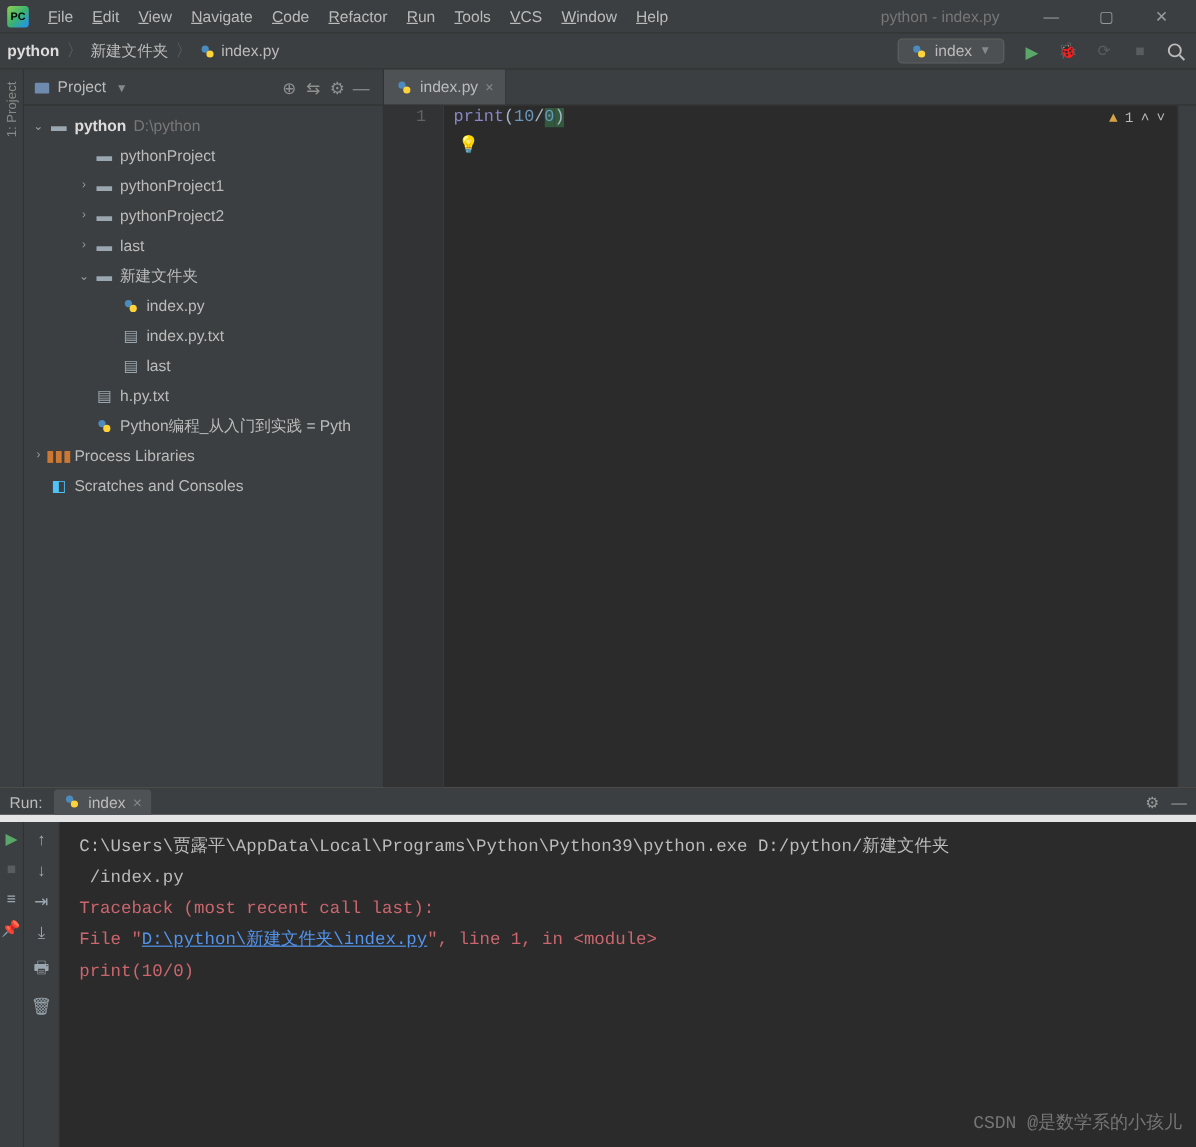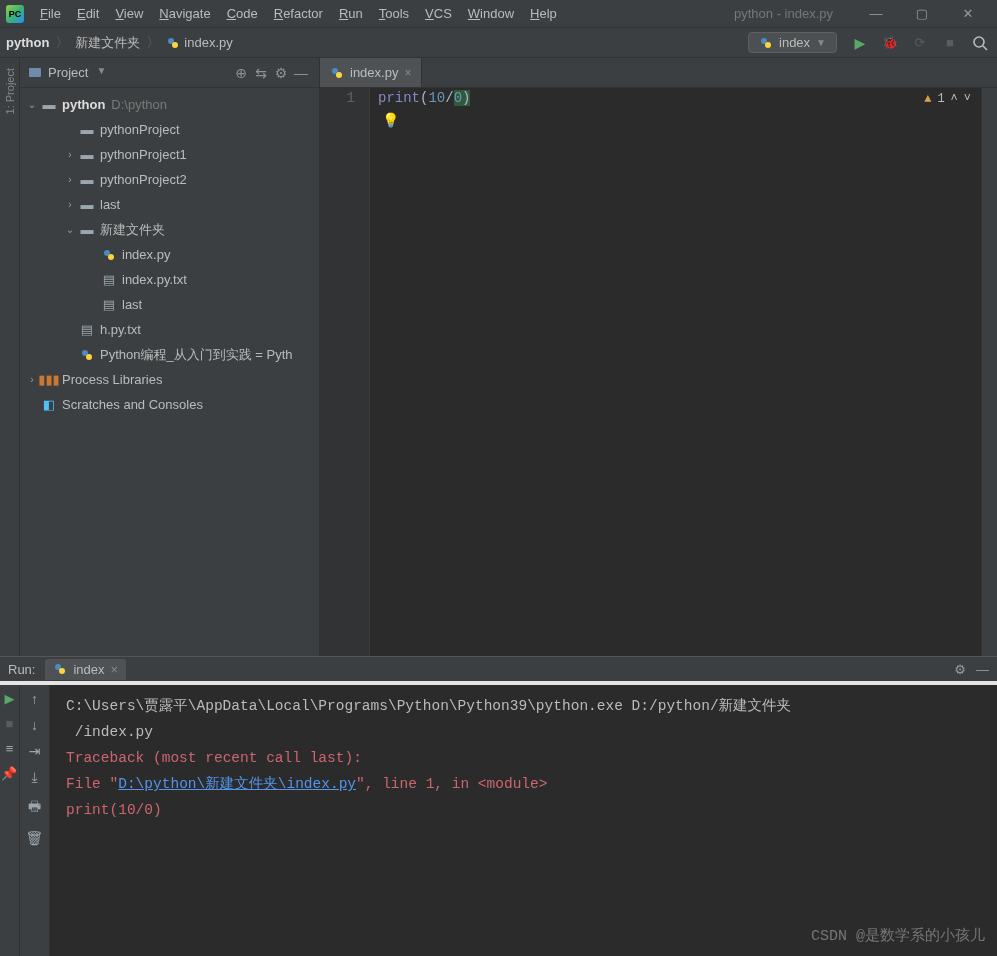--- a/index.html
+++ b/index.html
@@ -72,21 +72,21 @@
 }
 .left-gutter .vtxt { writing-mode:vertical-rl; transform:rotate(180deg); font-size:11px; color:#888; margin-top:6px;}
 .project-panel {
   width:300px; background:#3c3f41; border-right:1px solid #323232;
   display:flex; flex-direction:column;
 }
 .panel-header {
   display:flex; align-items:center; height:30px; padding:0 8px;
   border-bottom:1px solid #323232;
 }
-.panel-header .title { display:flex; align-items:flex-start; gap:6px; }
+.panel-header .title { display:flex; align-items:flex-end; gap:6px; }
 .panel-header .title .chev{ font-size:10px; color:#888; margin-left:2px;}
 .panel-header .spacer{flex:1;}
 .panel-header .hicon{ width:20px; text-align:center; color:#909090; cursor:pointer; font-size:14px;}
 .tree {
   flex:1; overflow:auto; padding:4px 0;
 }
 .treenode { display:flex; align-items:center; height:25px; cursor:pointer; white-space:nowrap; }
 .tw { width:16px; display:inline-flex; justify-content:center; color:#999; font-size:10px;}
 .nicon { width:18px; display:inline-flex; justify-content:center; margin-right:4px;}
 .folder-ico{ color:#9aa7b0;}
@@ -108,21 +108,21 @@
 .op{ color:#a9b7c6;}
 .ymatch{ background:#32593d; }
 .warnbadge{ position:absolute; top:4px; right:10px; display:flex; align-items:center; gap:6px; color:#bbb; font-size:12px;}
 .warnbadge .wt{ color:#d9a343;}
 .bulb{ position:absolute; left:12px; top:24px; color:#ffc93c;}
 
 .runwin {
   height:300px; background:#2b2b2b; border-top:1px solid #555;
   display:flex; flex-direction:column;
 }
-.run-header{ display:flex; align-items:center; height:28px; background:#3c3f41; border-bottom:4px solid #e5e5e5; padding:0 8px;}
+.run-header{ display:flex; align-items:center; height:28px; background:#3c3f41; border-bottom:6px solid #e5e5e5; padding:0 8px;}
 .run-header .rlabel{ color:#bbb; margin-right:10px;}
 .run-tab{ display:flex; align-items:center; gap:6px; padding:3px 8px; background:#4e5254; border-radius:3px 3px 0 0;}
 .run-tab .close{ color:#888; cursor:pointer;}
 .run-header .spacer{flex:1;}
 .run-body{ flex:1; display:flex;}
 .run-left{ width:20px; background:#3c3f41; display:flex; flex-direction:column; align-items:center; padding-top:6px; gap:10px; border-right:1px solid #323232;}
 .run-left .ico{ cursor:pointer; font-size:13px;}
 .run-left2{ width:30px; background:#3c3f41; display:flex; flex-direction:column; align-items:center; padding-top:6px; gap:10px; border-right:1px solid #323232;}
 .run-left2 .ico{ cursor:pointer; color:#9aa7b0; font-size:14px;}
 .console{

